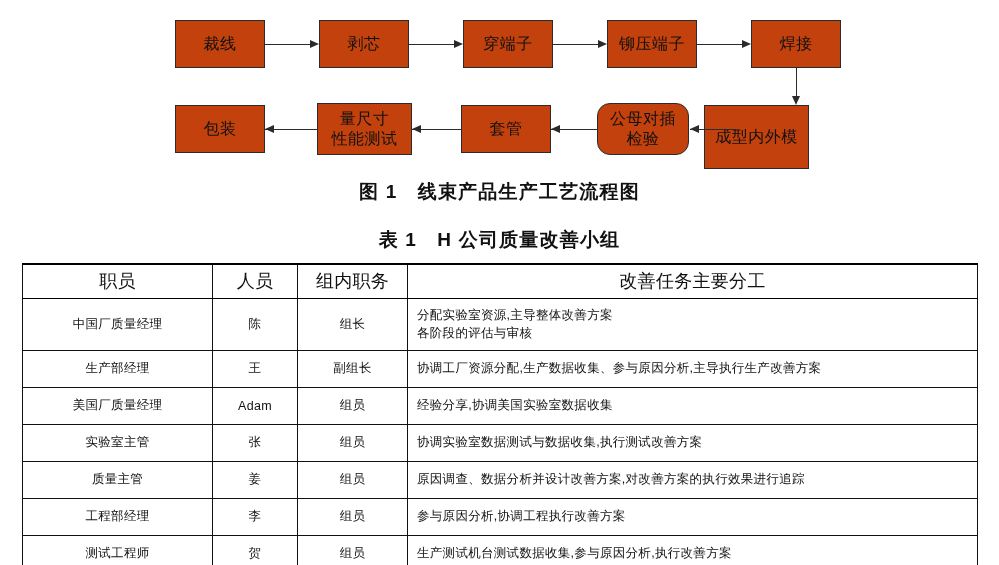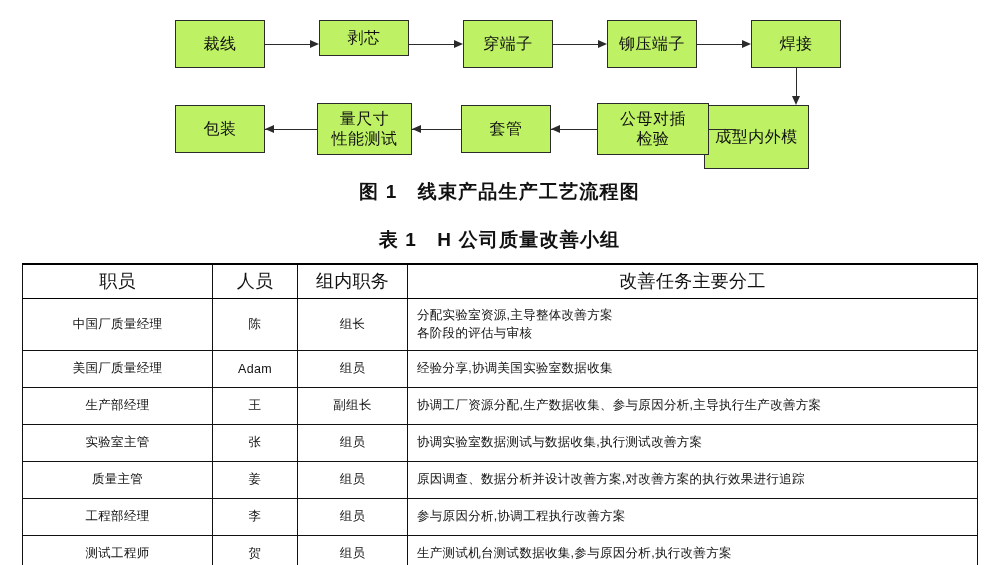--- a/index.html
+++ b/index.html
@@ -18,21 +18,21 @@
 
   
   #flowchart {
     position: relative;
     width: 999px;
     height: 175px;
   }
   .proc-box {
     position: absolute;
     border: 1px solid #2b2b2b;
-    background: #bef264;
+    background: #c2410c;
     box-sizing: border-box;
     display: flex;
     align-items: center;
     justify-content: center;
     text-align: center;
     font-size: 16px;
     line-height: 1.22;
     letter-spacing: 0.5px;
     font-family: "Liberation Sans", "DejaVu Sans", sans-serif;
     color: #111111;
@@ -132,21 +132,21 @@
 <body>
 
 <div id="flowchart">
 
   <div class="proc-box" style="left:175px; top:20px; width:90px; height:48px;">
     <span>裁线</span>
   </div>
   <div class="conn conn-h" style="left:265px; top:44px; width:46px;"></div>
   <div class="arrow-head arrow-right" style="left:310px; top:39.5px;"></div>
 
-  <div class="proc-box" style="left:319px; top:20px; width:90px; height:36px;">
+  <div class="proc-box" style="left:319px; top:20px; width:90px; height:48px;">
     <span>剥芯</span>
   </div>
   <div class="conn conn-h" style="left:409px; top:44px; width:46px;"></div>
   <div class="arrow-head arrow-right" style="left:454px; top:39.5px;"></div>
 
   <div class="proc-box" style="left:463px; top:20px; width:90px; height:48px;">
     <span>穿端子</span>
   </div>
   <div class="conn conn-h" style="left:553px; top:44px; width:46px;"></div>
   <div class="arrow-head arrow-right" style="left:598px; top:39.5px;"></div>
@@ -163,21 +163,21 @@
 
   <div class="conn conn-v" style="left:796px; top:68px; height:31px;"></div>
   <div class="arrow-head arrow-down" style="left:791.5px; top:96px;"></div>
 
   <div class="proc-box" style="left:704px; top:105px; width:105px; height:64px;">
     <span>成型内外模</span>
   </div>
   <div class="conn conn-h" style="left:690px; top:129px; width:46px;"></div>
   <div class="arrow-head arrow-left" style="left:690px; top:124.5px;"></div>
 
-  <div class="proc-box" style="left:597px; top:103px; width:112px; height:52px;">
+  <div class="proc-box" style="left:597px; top:103px; width:92px; height:52px;border-radius:13px;">
     <div>
       <span>公母对插</span>
       <span>检验</span>
     </div>
   </div>
   <div class="conn conn-h" style="left:551px; top:129px; width:46px;"></div>
   <div class="arrow-head arrow-left" style="left:551px; top:124.5px;"></div>
 
   <div class="proc-box" style="left:461px; top:105px; width:90px; height:48px;">
     <span>套管</span>
@@ -223,36 +223,36 @@
         <tr class="tall">
           <td class="cell-center">中国厂质量经理</td>
           <td class="cell-center">陈</td>
           <td class="cell-center">组长</td>
           <td class="cell-task">
             <span class="task-line">分配实验室资源,主导整体改善方案</span>
             <span class="task-line">各阶段的评估与审核</span>
           </td>
         </tr>
         <tr>
-          <td class="cell-center">美国厂质量经理</td>
-          <td class="cell-center">Adam</td>
-          <td class="cell-center">组员</td>
-          <td class="cell-task">
-            <span class="task-line">经验分享,协调美国实验室数据收集</span>
-          </td>
-        </tr>
-        <tr>
           <td class="cell-center">生产部经理</td>
           <td class="cell-center">王</td>
           <td class="cell-center">副组长</td>
           <td class="cell-task">
             <span class="task-line">协调工厂资源分配,生产数据收集、参与原因分析,主导执行生产改善方案</span>
           </td>
         </tr>
         <tr>
+          <td class="cell-center">美国厂质量经理</td>
+          <td class="cell-center">Adam</td>
+          <td class="cell-center">组员</td>
+          <td class="cell-task">
+            <span class="task-line">经验分享,协调美国实验室数据收集</span>
+          </td>
+        </tr>
+        <tr>
           <td class="cell-center">实验室主管</td>
           <td class="cell-center">张</td>
           <td class="cell-center">组员</td>
           <td class="cell-task">
             <span class="task-line">协调实验室数据测试与数据收集,执行测试改善方案</span>
           </td>
         </tr>
         <tr>
           <td class="cell-center">质量主管</td>
           <td class="cell-center">姜</td>

